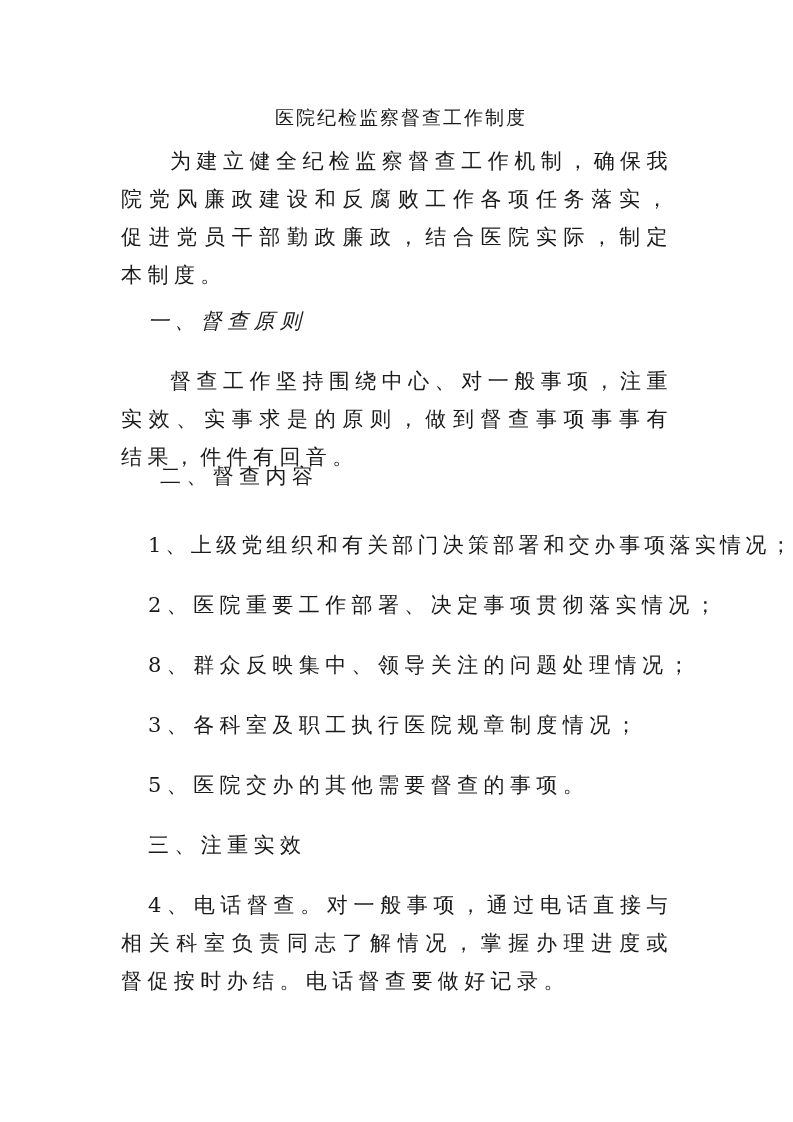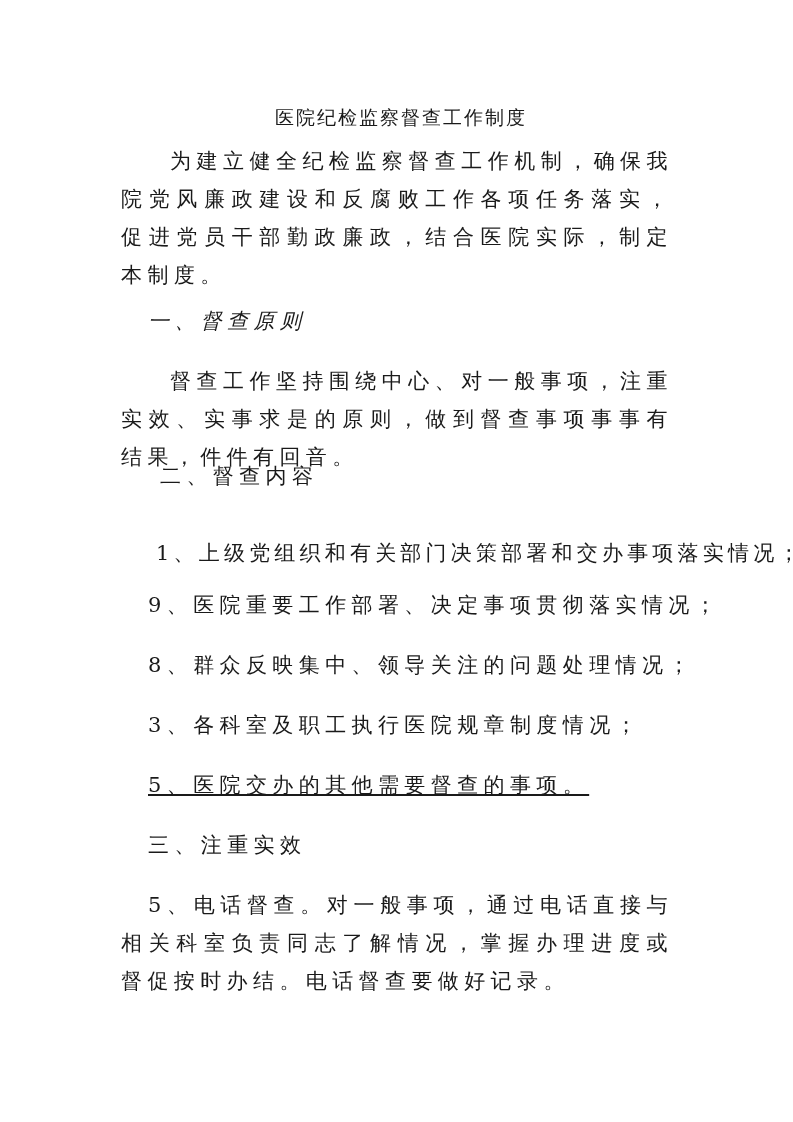--- a/index.html
+++ b/index.html
@@ -54,23 +54,23 @@
   <div class="title">医院纪检监察督查工作制度</div>
 
   <p class="para indent" style="top:142px; margin:0;">为建立健全纪检监察督查工作机制，确保我院党风廉政建设和反腐败工作各项任务落实，促进党员干部勤政廉政，结合医院实际，制定本制度。</p>
 
   <p class="para heading" style="top:302px; margin:0;font-style:italic;">一、督查原则</p>
 
   <p class="para indent" style="top:362px; margin:0;">督查工作坚持围绕中心、对一般事项，注重实效、实事求是的原则，做到督查事项事事有结果，件件有回音。</p>
 
   <p class="para heading" style="top:445px; margin:12px;">二、督查内容</p>
 
-  <p class="para item" style="top:526px; margin:8px; letter-spacing:4.2px;">1、上级党组织和有关部门决策部署和交办事项落实情况；</p>
-  <p class="para item" style="top:586px; margin:0;">9、医院重要工作部署、决定事项贯彻落实情况；</p>
+  <p class="para item" style="top:526px; margin:0; letter-spacing:4.2px;">1、上级党组织和有关部门决策部署和交办事项落实情况；</p>
+  <p class="para item" style="top:586px; margin:0;">2、医院重要工作部署、决定事项贯彻落实情况；</p>
   <p class="para item" style="top:646px; margin:0;">8、群众反映集中、领导关注的问题处理情况；</p>
   <p class="para item" style="top:706px; margin:0;">3、各科室及职工执行医院规章制度情况；</p>
-  <p class="para item" style="top:766px; margin:0;text-decoration:underline;">5、医院交办的其他需要督查的事项。</p>
+  <p class="para item" style="top:766px; margin:0;">5、医院交办的其他需要督查的事项。</p>
 
   <p class="para heading" style="top:826px; margin:0;">三、注重实效</p>
 
-  <p class="para indent" style="top:886px; margin:0; text-indent:27px;">5、电话督查。对一般事项，通过电话直接与相关科室负责同志了解情况，掌握办理进度或督促按时办结。电话督查要做好记录。</p>
+  <p class="para indent" style="top:886px; margin:0; text-indent:27px;">4、电话督查。对一般事项，通过电话直接与相关科室负责同志了解情况，掌握办理进度或督促按时办结。电话督查要做好记录。</p>
 
 </div>
 
 </body></html>

